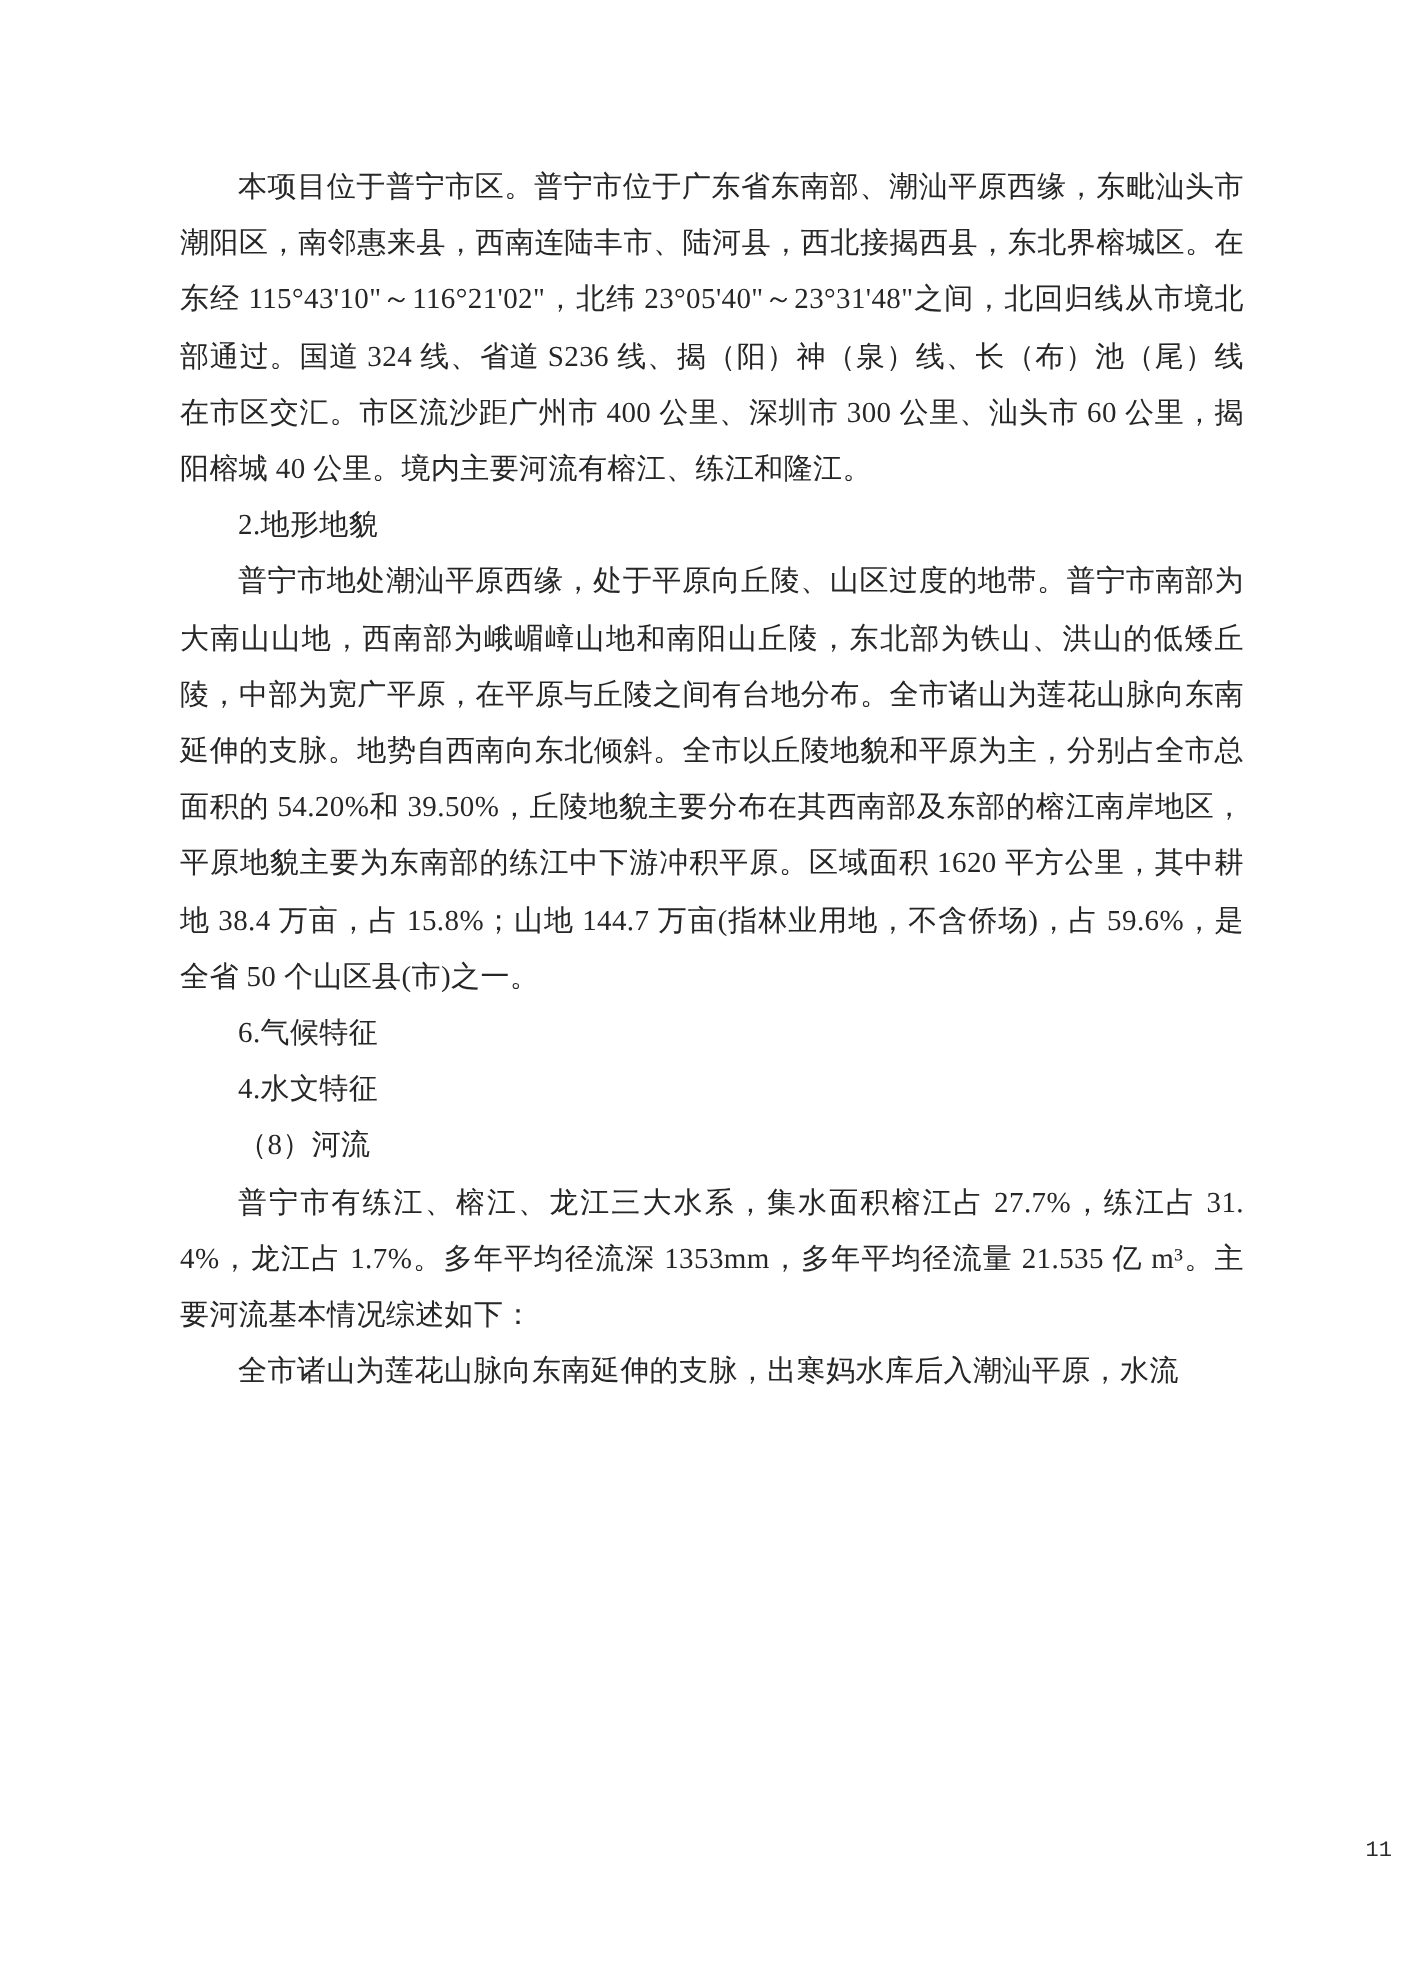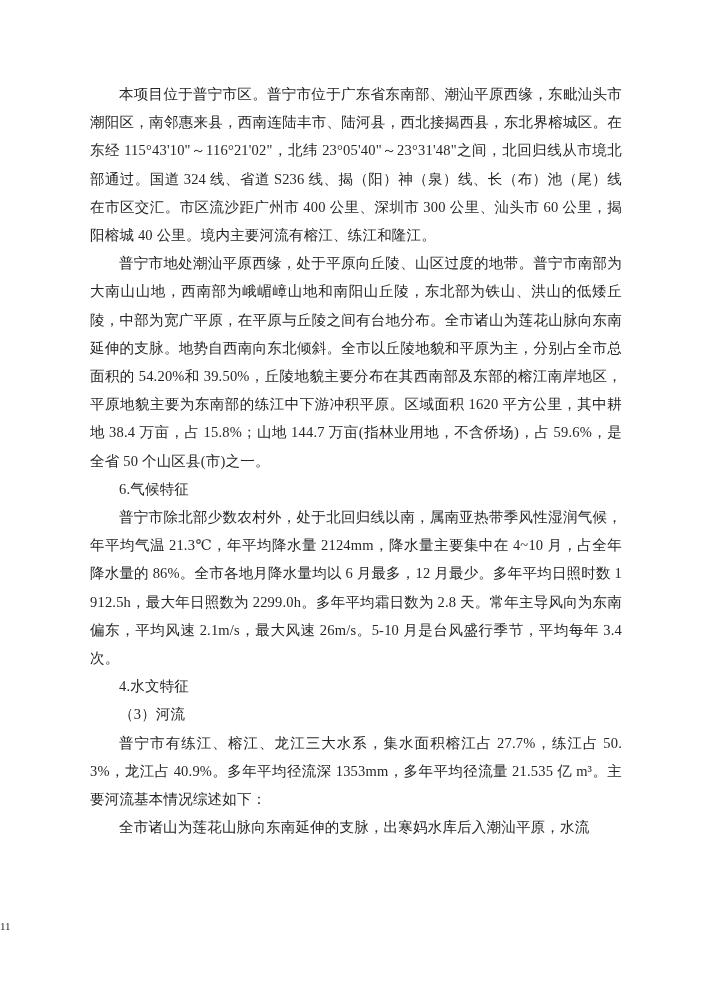--- a/index.html
+++ b/index.html
@@ -32,33 +32,34 @@
     letter-spacing: 0.2px;
   }
   .content p.head {
     text-align: left;
   }
   .pageno {
     position: absolute;
     bottom: 62px;
     left: 0;
     width: 100%;
-    text-align: left;
+    text-align: right;
     font-size: 11px;
     color: #2b2b2b;
+    font-family: Liberation Mono, monospace;
   }
 </style>
 </head>
 <body>
 
 <div class="page">
   <div class="content">
     <p class="para">本项目位于普宁市区。普宁市位于广东省东南部、潮汕平原西缘，东毗汕头市潮阳区，南邻惠来县，西南连陆丰市、陆河县，西北接揭西县，东北界榕城区。在东经 115°43'10"～116°21'02"，北纬 23°05'40"～23°31'48"之间，北回归线从市境北部通过。国道 324 线、省道 S236 线、揭（阳）神（泉）线、长（布）池（尾）线在市区交汇。市区流沙距广州市 400 公里、深圳市 300 公里、汕头市 60 公里，揭阳榕城 40 公里。境内主要河流有榕江、练江和隆江。</p>
+    <p class="head">2.地形地貌</p>
     <p class="para">普宁市地处潮汕平原西缘，处于平原向丘陵、山区过度的地带。普宁市南部为大南山山地，西南部为峨嵋嶂山地和南阳山丘陵，东北部为铁山、洪山的低矮丘陵，中部为宽广平原，在平原与丘陵之间有台地分布。全市诸山为莲花山脉向东南延伸的支脉。地势自西南向东北倾斜。全市以丘陵地貌和平原为主，分别占全市总面积的 54.20%和 39.50%，丘陵地貌主要分布在其西南部及东部的榕江南岸地区，平原地貌主要为东南部的练江中下游冲积平原。区域面积 1620 平方公里，其中耕地 38.4 万亩，占 15.8%；山地 144.7 万亩(指林业用地，不含侨场)，占 59.6%，是全省 50 个山区县(市)之一。</p>
     <p class="head">6.气候特征</p>
-    <p class="para">普宁市除北部少数农村外，处于北回归线以南，属南亚热带季风性湿润气候，年平均气温 21.3℃，年平均降水量 2124mm，降水量主要集中在 4~10 月，占全年降水量的 86%。全市各地月降水量均以 6 月最多，12 月最少。多年平均日照时数 1912.5h，最大年日照数为 2299.0h。多年平均霜日数为 2.8 天。常年主导风向为东南偏东，平均风速 2.1m/s，最大风速 26m/s。5-10 月是台风盛行季节，平均每年 3.4 次。</p>
     <p class="head">4.水文特征</p>
-    <p class="head">（3）河流</p>
-    <p class="para">普宁市有练江、榕江、龙江三大水系，集水面积榕江占 27.7%，练江占 50.3%，龙江占 40.9%。多年平均径流深 1353mm，多年平均径流量 21.535 亿 m³。主要河流基本情况综述如下：</p>
+    <p class="head">（8）河流</p>
+    <p class="para">普宁市有练江、榕江、龙江三大水系，集水面积榕江占 27.7%，练江占 31.4%，龙江占 1.7%。多年平均径流深 1353mm，多年平均径流量 21.535 亿 m³。主要河流基本情况综述如下：</p>
     <p class="para">全市诸山为莲花山脉向东南延伸的支脉，出寒妈水库后入潮汕平原，水流</p>
   </div>
   <div class="pageno">11</div>
 </div>
 
 </body></html>

